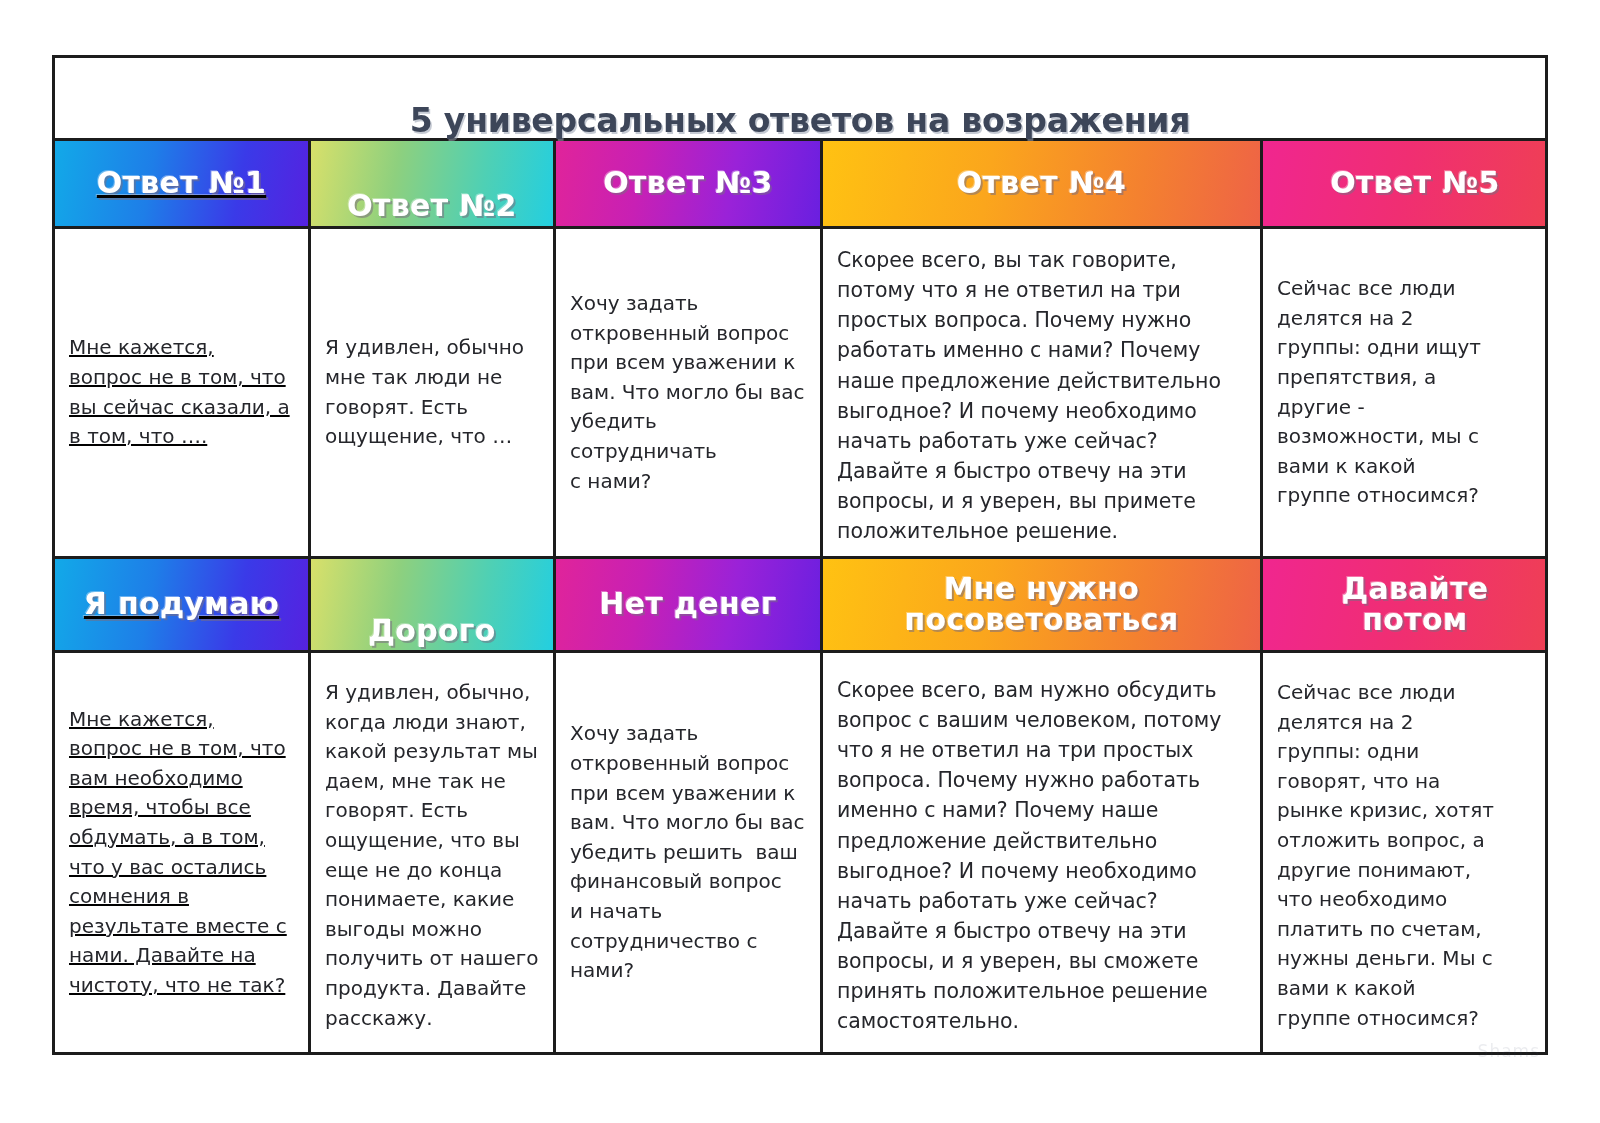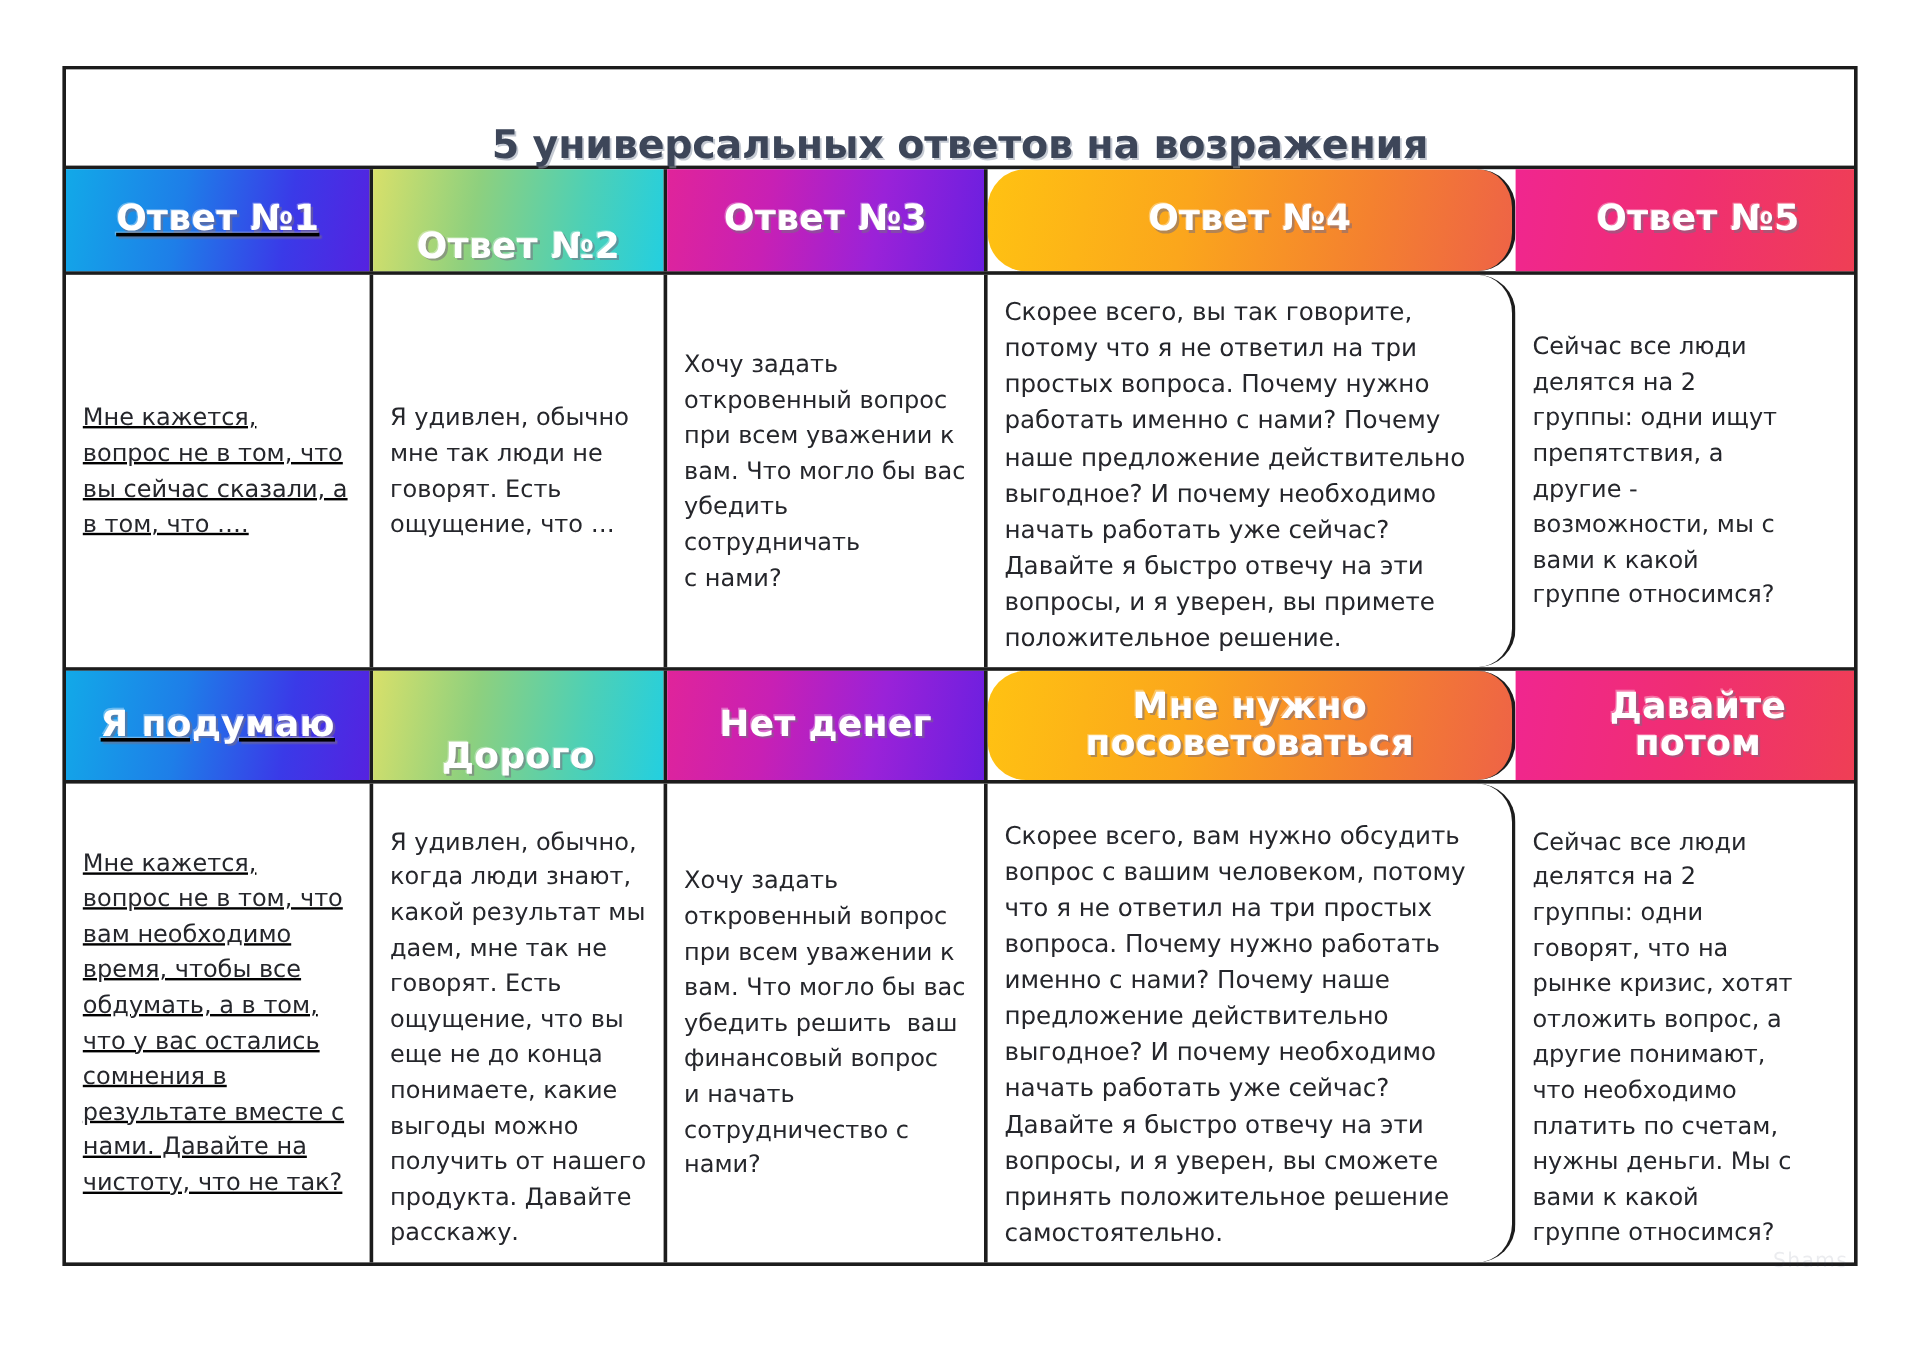--- a/index.html
+++ b/index.html
@@ -47,21 +47,21 @@
   }
 
   
   .grid-row { display: flex; width: 100%; }
 
   .col { position: relative; }
   
   .c1 { flex: 0 0 256px; text-decoration: underline; }
   .c2 { flex: 0 0 245px; }
   .c3 { flex: 0 0 267px; }
-  .c4 { flex: 0 0 440px; border-radius: 32px; }
+  .c4 { flex: 0 0 440px; }
   .c5 { flex: 0 0 282px; }
 
   
   .band-row { flex: 0 0 auto; border-bottom: 3px solid #1c1c1c; }
   .band-row.r1 { height: 88px; }
   .band-row.r2 { height: 97px; }
 
   .band-cell {
     height: 100%;
     display: flex;
@@ -116,21 +116,21 @@
     line-height: 1.48;
     color: #25262b;
     white-space: pre-wrap;
     width: 100%;
   }
   .body-row.b1 .c4 .body-text,
   .body-row.b2 .c4 .body-text { font-size: 20.5px; line-height: 1.47; }
 
   
   .align-mid { align-items: center; }
-  .align-top { align-items: flex-end; padding-top: 16px; }
+  .align-top { align-items: center; padding-top: 16px; }
 
   .watermark {
     position: absolute;
     right: 60px; bottom: 62px;
     font-size: 17px;
     color: rgba(60,70,100,0.10);
     letter-spacing: 1px;
     font-family: "DejaVu Sans", sans-serif;
     pointer-events: none;
   }

